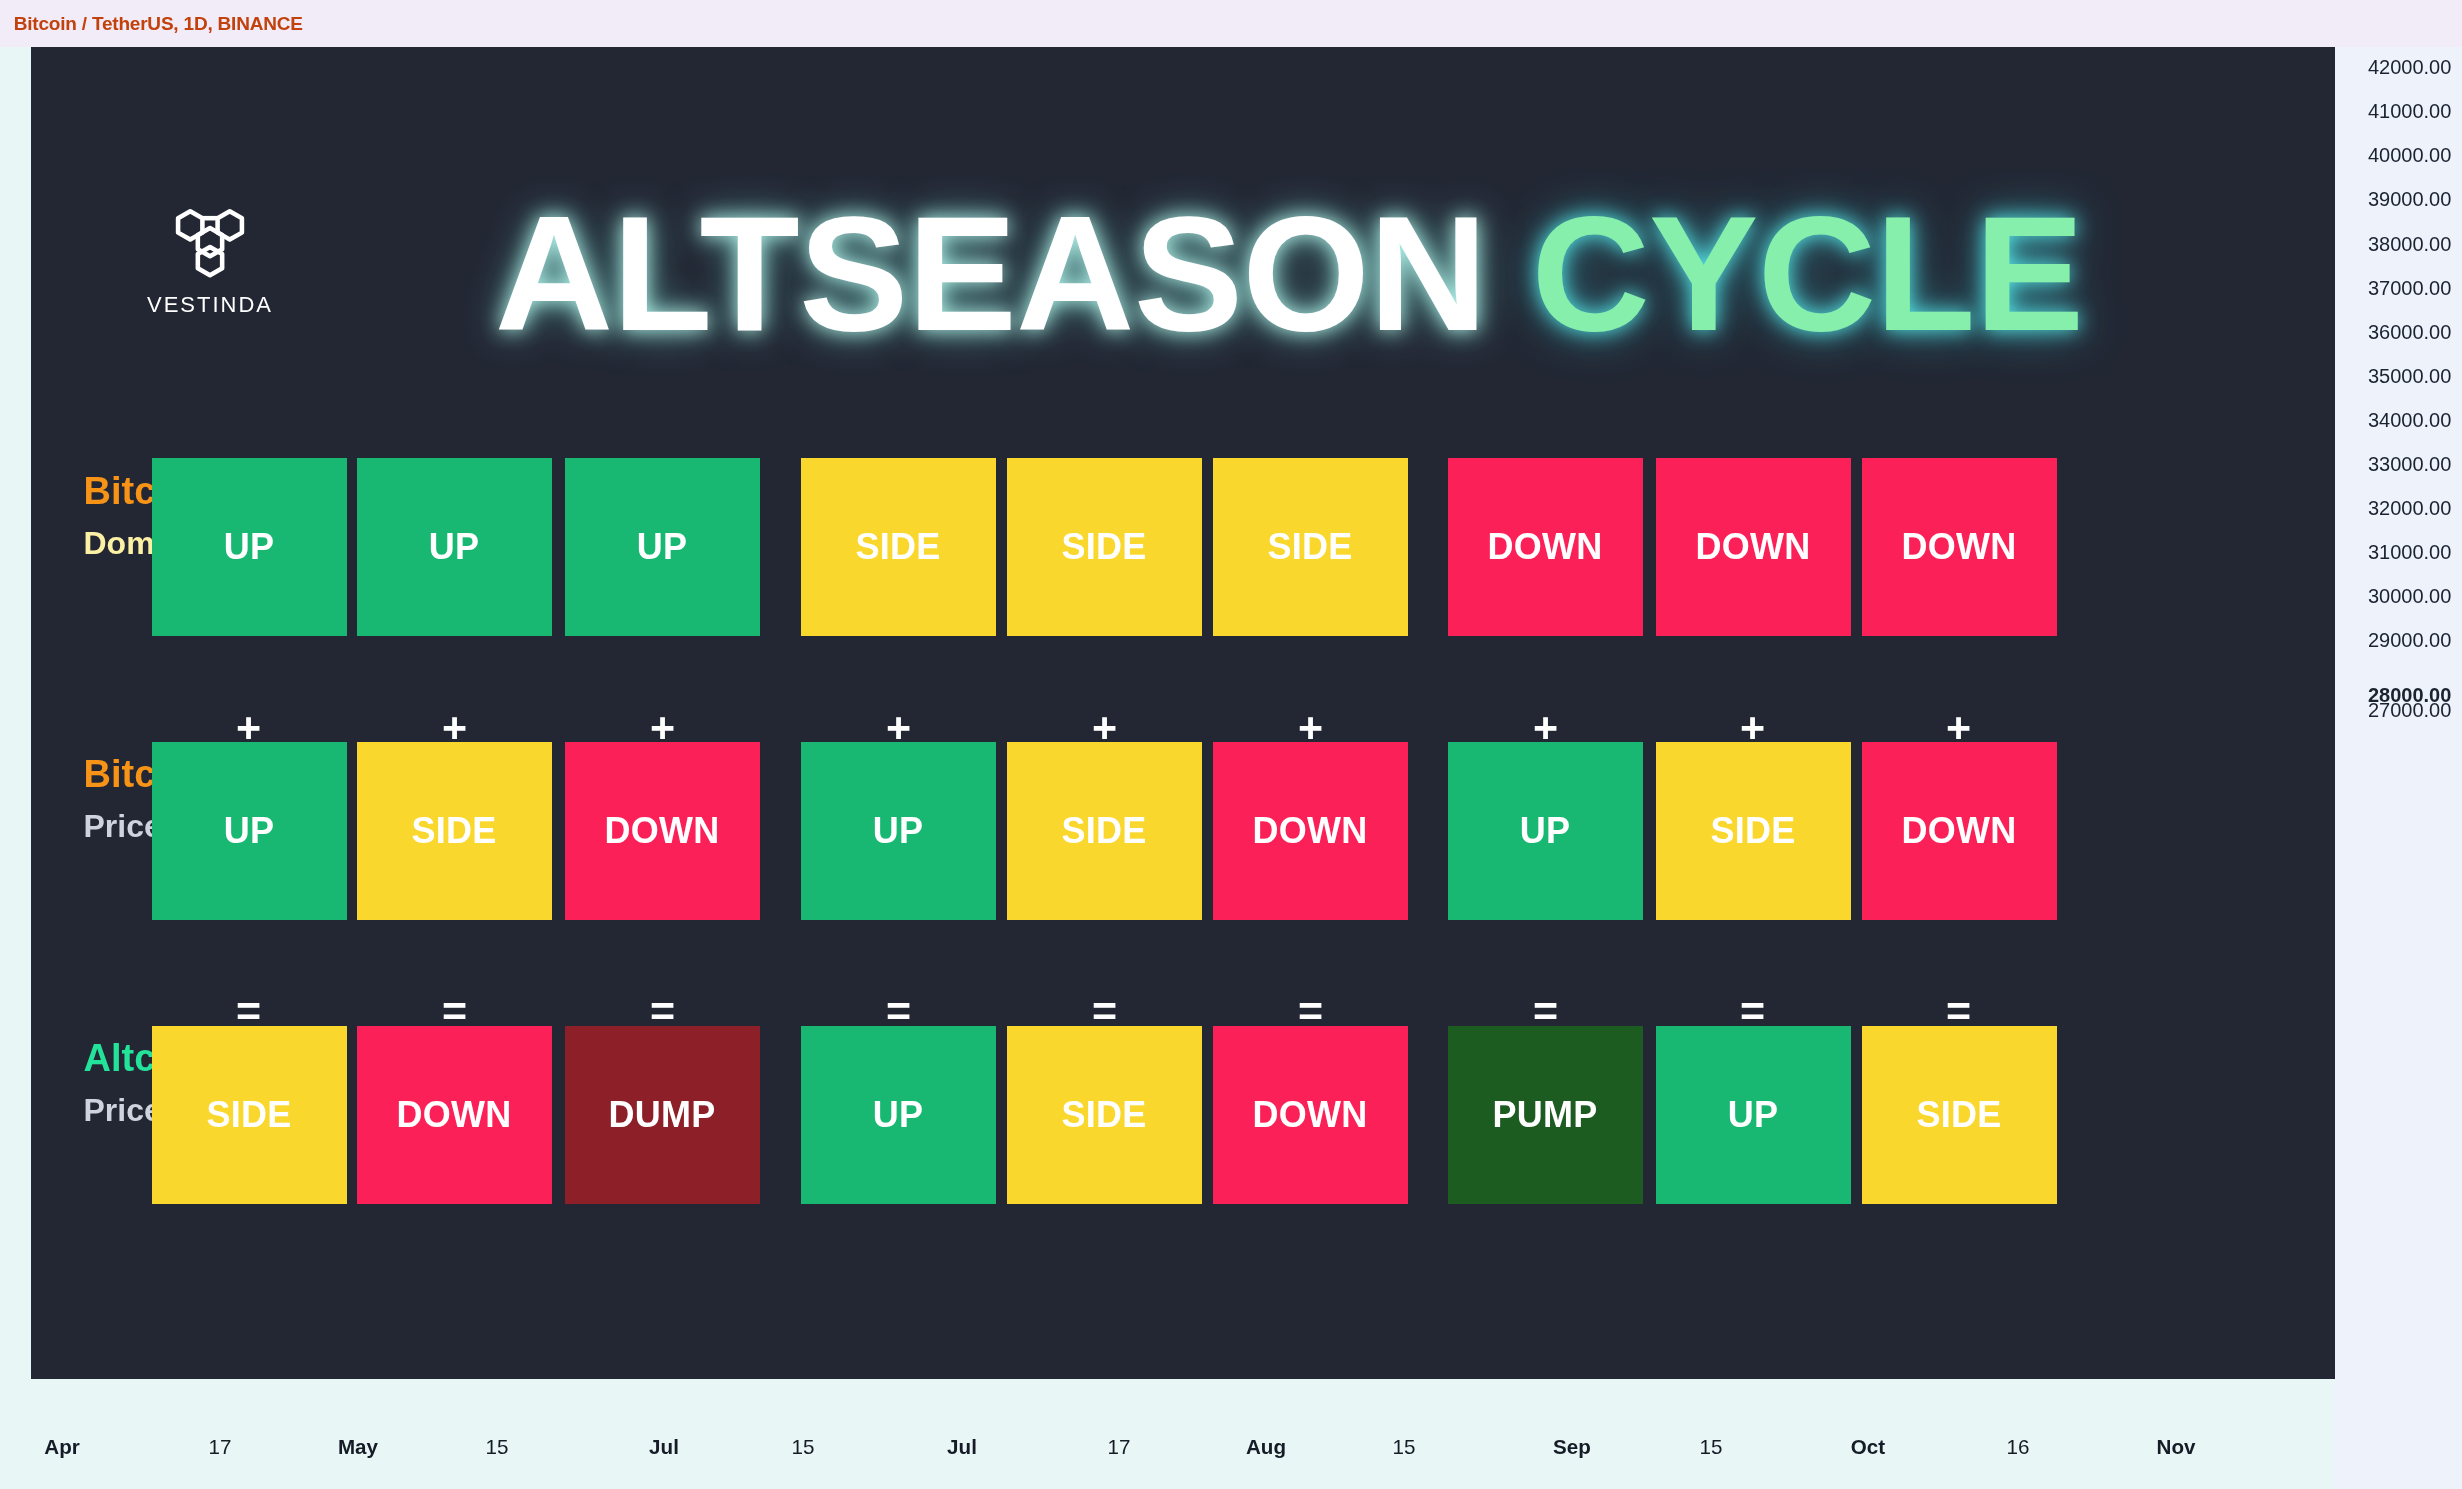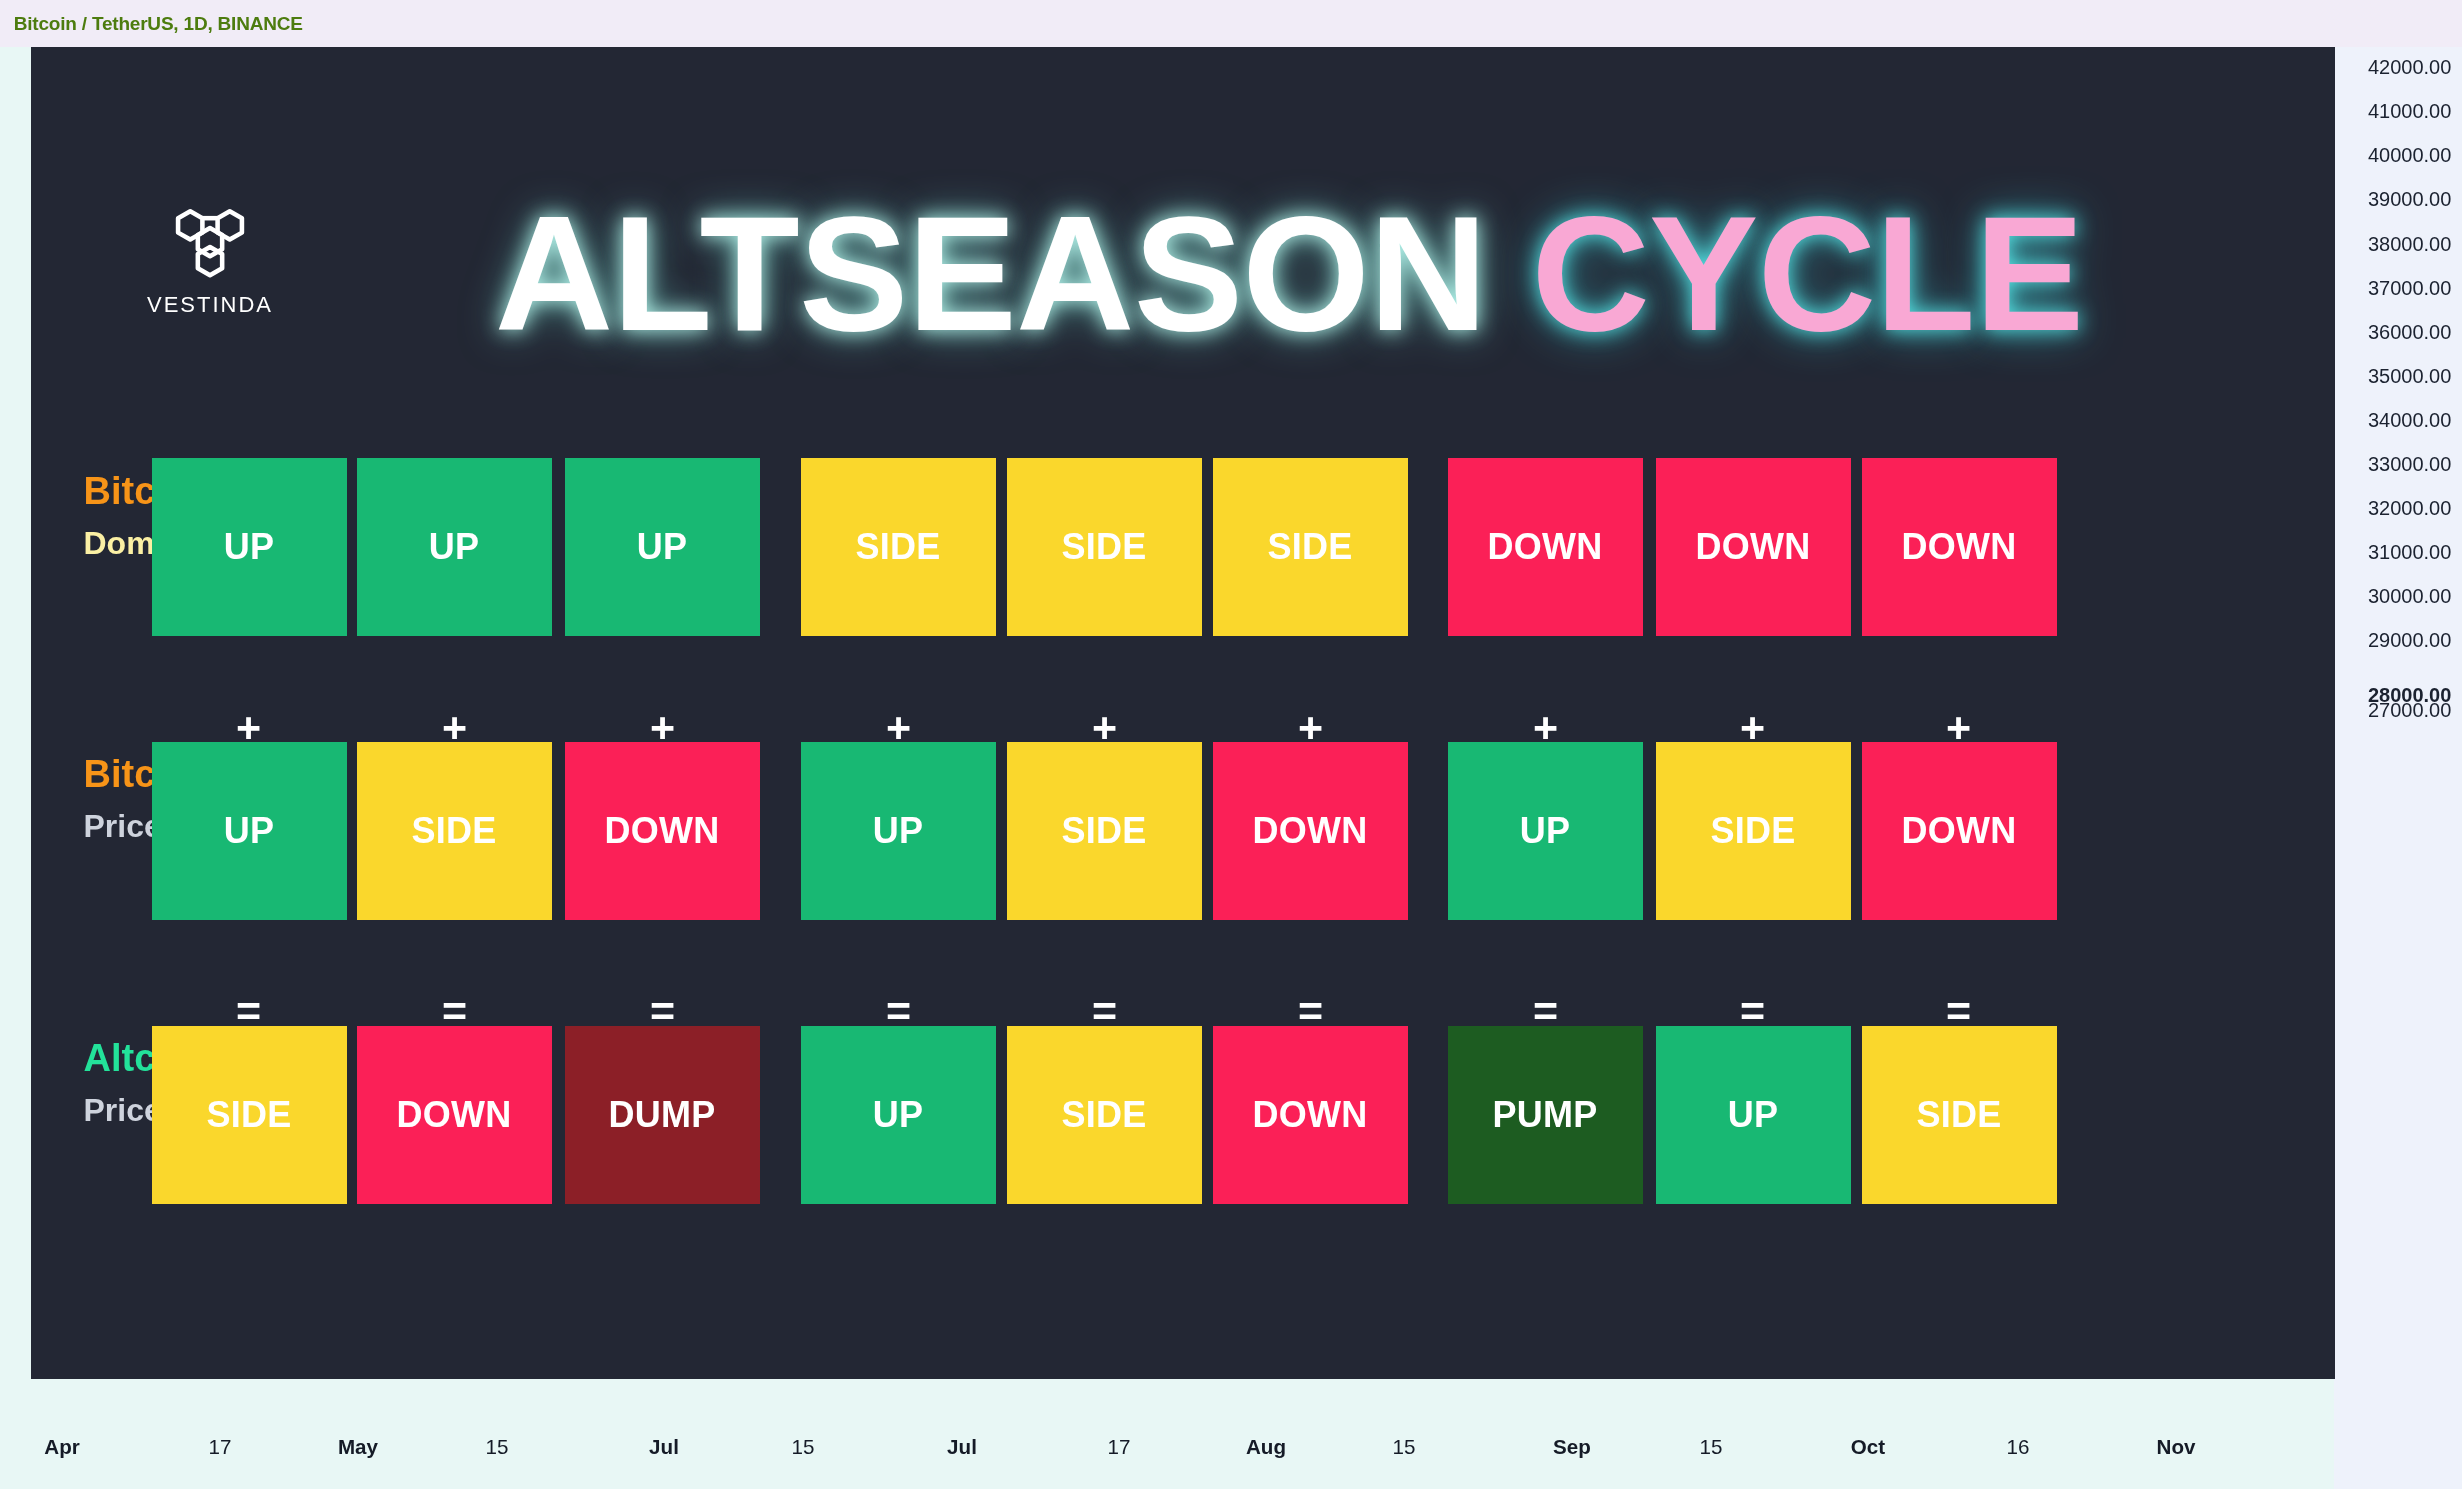--- a/index.html
+++ b/index.html
@@ -14,21 +14,21 @@
   
   .symbol-bar {
     position: absolute; left: 0; top: 0;
     width: 2462px; height: 47px;
     background: #f1ecf7;
     display: flex; align-items: center;
   }
   .symbol-text {
     margin-left: 13.7px;
     font-size: 19px; font-weight: bold;
-    color: #4d7c0f;
+    color: #c2410c;
     letter-spacing: -0.2px;
   }
 
   
   .price-axis {
     position: absolute; left: 2334px; top: 47px;
     width: 128px; height: 1442px;
     background: #eef2fb;
   }
   .price-tick {
@@ -86,21 +86,21 @@
     line-height: 1.0;
     letter-spacing: -0.8px;
     white-space: nowrap;
     text-align: center;
   }
   .hl-white {
     color: #ffffff;
     text-shadow: 0 0 20px rgba(190,255,245,.95), 0 0 40px rgba(120,245,225,.55);
   }
   .hl-cyan {
-    color: #f9a8d4;
+    color: #86efac;
     text-shadow: 0 0 20px rgba(90,240,240,.95), 0 0 44px rgba(60,220,230,.6);
   }
 
   
   .matrix { position: absolute; left: 0; top: 0; width: 2304px; height: 1332px; }
 
   .row-label { position: absolute; left: 53px; width: 252px; }
   .row-label .l1 { font-size: 38px; font-weight: bold; line-height: 1.12; }
   .row-label .l2 { font-size: 32px; font-weight: bold; line-height: 1.12; }
 

